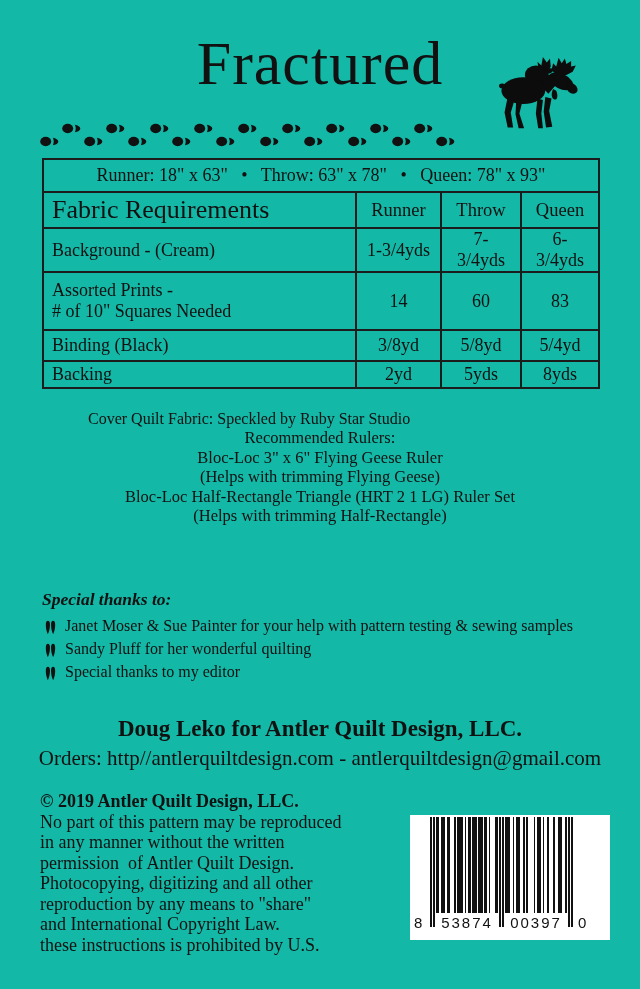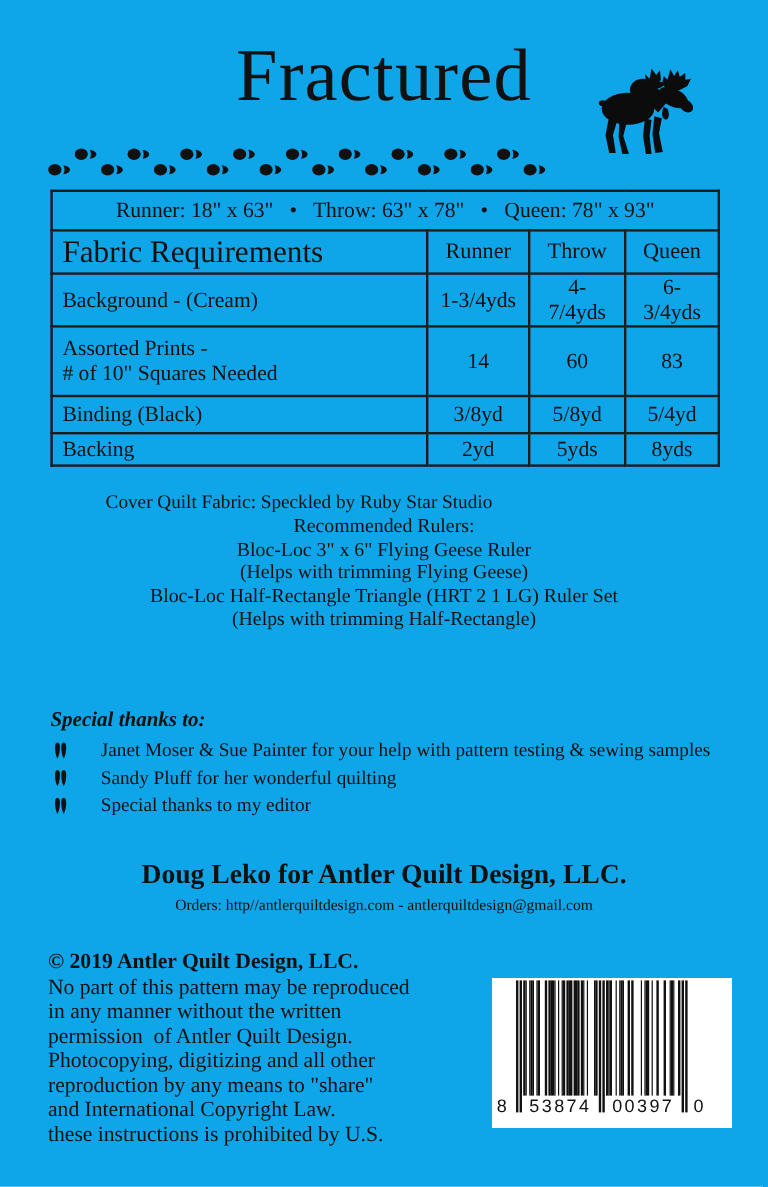--- a/index.html
+++ b/index.html
@@ -1,16 +1,16 @@
 <!DOCTYPE html>
 <html><head>
 <meta charset="utf-8">
 <style>
   html,body{margin:0;padding:0;background:#e8e8e8;}
-  .page{position:relative;width:640px;height:989px;background:#0ea5e9;
+  .page{position:relative;width:640px;height:989px;background:#14b8a6;
         font-family:"Liberation Serif",serif;color:#111;overflow:hidden;margin:0 auto;}
 
   
   .title{position:absolute;top:28px;left:0;width:100%;text-align:center;
          font-size:62px;font-weight:400;margin:0;letter-spacing:1px;}
 
   
   .moose{position:absolute;top:50px;left:492px;width:94px;height:97px;}
 
   
@@ -34,28 +34,28 @@
   .cover-note{position:absolute;top:379px;left:88px;font-size:16px;margin-top:31px;}
 
   
   .rulers{position:absolute;top:428px;left:0;width:100%;text-align:center;
           font-size:16.5px;line-height:19.5px;}
 
   
   .thanks{position:absolute;top:589px;left:42px;width:566px;}
   .thanks-title{font-size:17.5px;font-weight:bold;font-style:italic;}
   .thanks-list{list-style:none;margin:4px 0 0;padding:0;}
-  .thanks-list li{display:flex;align-items:flex-start;gap:28px;
+  .thanks-list li{display:flex;align-items:flex-end;gap:9px;
                   padding:2px 0;font-size:16px;line-height:19px;}
   .bullet{flex:none;margin-top:2px;margin-left:3px;}
 
   
   .contact{position:absolute;top:716px;left:0;width:100%;text-align:center;}
   .byline{font-size:23px;font-weight:bold;}
-  .orders{font-size:13px;margin-top:4px;}
+  .orders{font-size:21px;margin-top:4px;}
 
   
   .copyright{position:absolute;top:791px;left:40px;width:345px;
              font-size:18px;line-height:20.5px;}
   .c-head{font-weight:bold;}
 
   
   .barcode{position:absolute;top:815px;left:410px;width:200px;height:125px;background:#fff;}
   .bars{position:absolute;top:2px;left:20px;display:flex;align-items:flex-start;}
   .bc-mod{width:1.5px;height:96px;flex:none;}
@@ -225,21 +225,21 @@
       </tr>
       <tr class="head" style="height:36px">
         <td class="big">Fabric Requirements</td>
         <td class="c">Runner</td>
         <td class="c">Throw</td>
         <td class="c">Queen</td>
       </tr>
       <tr class="r" style="height:33px">
         <td>Background - (Cream)</td>
         <td class="val">1-3/4yds</td>
-        <td class="val">4-7/4yds</td>
+        <td class="val">7-3/4yds</td>
         <td class="val">6-3/4yds</td>
       </tr>
       <tr class="r" style="height:58px">
         <td class="lbl2">Assorted Prints -
 # of 10" Squares Needed</td>
         <td class="val">14</td>
         <td class="val">60</td>
         <td class="val">83</td>
       </tr>
       <tr class="r" style="height:31px">

